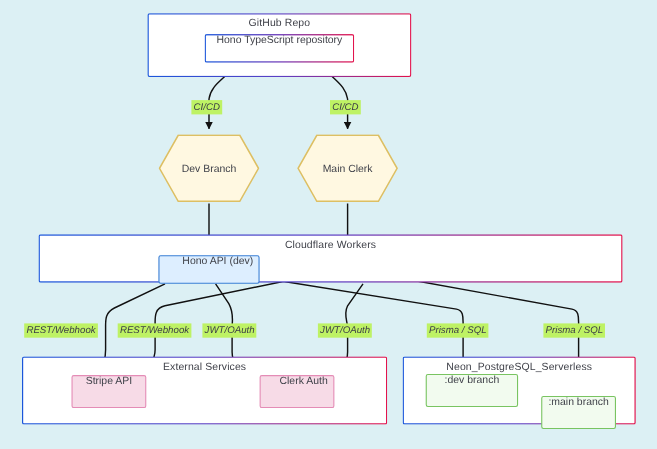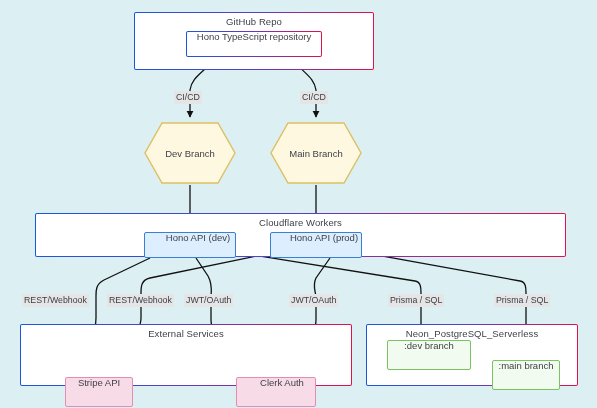--- a/index.html
+++ b/index.html
@@ -64,39 +64,40 @@
     line-height:1.15;
   }
   .node.grad{
     border:1.5px solid transparent;
     background-image:linear-gradient(#fff,#fff),
       linear-gradient(90deg,#1a56db 0%,#6a37b8 50%,#e3104a 100%);
     background-origin:border-box;
     background-clip:padding-box,border-box;
   }
   .node.blue{background:#ddeeff;border:1.4px solid #3a7fd5;padding-left:16px;}
-  .node.pink{background:#f7dbe7;border:1.4px solid #e48cb6;margin-top:36px;}
+  .node.pink{background:#f7dbe7;border:1.4px solid #e48cb6;}
   .node.green{background:#f2fbef;border:1.6px solid #79c461;}
   .hex{
     position:absolute;
     width:92px;height:62px;
     display:flex;align-items:center;justify-content:center;
     font-size:9.5px;color:#40424a;
   }
   .hex svg{position:absolute;left:0;top:0;}
   .hex span{position:relative;z-index:2;text-align:center;}
   .edge-label{
     position:absolute;
-    background:#e5e5e5;
+    background:#bef264;
     color:#3c3e46;
     font-size:8.8px;
     padding:1px 2px;
     white-space:nowrap;
     z-index:3;
     line-height:1.2;
+    font-style:italic;
   }
 </style>
 </head>
 <body>
 
 <div id="bg-pattern"></div>
 
 <svg class="edges" viewBox="0 0 597 408">
   <defs>
     <marker id="arrow" viewBox="0 0 10 10" refX="9" refY="5" markerWidth="5.5" markerHeight="5.5" orient="auto-start-reverse">
@@ -139,40 +140,37 @@
   <div class="hex" style="left:144px;top:122px;">
     <svg width="92" height="62" viewBox="0 0 92 62">
       <polygon points="18,1 74,1 91,31 74,61 18,61 1,31" fill="#fff8e1" stroke="#ddbf63" stroke-width="1.4"></polygon>
     </svg>
     <span>Dev Branch</span>
   </div>
   <div class="hex" style="left:270px;top:122px;">
     <svg width="92" height="62" viewBox="0 0 92 62">
       <polygon points="18,1 74,1 91,31 74,61 18,61 1,31" fill="#fff8e1" stroke="#ddbf63" stroke-width="1.4"></polygon>
     </svg>
-    <span>Main Branch</span>
+    <span>Main Clerk</span>
   </div>
 
   <div class="cluster" style="left:35px;top:213px;width:531px;height:44px;">
     <div class="cluster-label">Cloudflare Workers</div>
   </div>
   <div class="node blue" style="left:144px;top:232px;width:92px;height:26px;">
     <span>Hono API (dev)</span>
   </div>
-  <div class="node blue" style="left:270px;top:232px;width:92px;height:26px;">
-    <span>Hono API (prod)</span>
-  </div>
 
   <div class="cluster" style="left:20px;top:324px;width:332px;height:62px;">
     <div class="cluster-label">External Services</div>
   </div>
   <div class="node pink" style="left:65px;top:341px;width:68px;height:30px;">
     <span>Stripe API</span>
   </div>
-  <div class="node pink" style="left:236px;top:341px;width:80px;height:30px;padding-left:12px;">
+  <div class="node pink" style="left:236px;top:341px;width:68px;height:30px;padding-left:12px;">
     <span>Clerk Auth</span>
   </div>
 
   <div class="cluster" style="left:366px;top:324px;width:212px;height:62px;">
     <div class="cluster-label">Neon_PostgreSQL_Serverless</div>
   </div>
   <div class="node green" style="left:387px;top:340px;width:84px;height:30px;">
     <span>:dev branch</span>
   </div>
   <div class="node green" style="left:492px;top:360px;width:68px;height:30px;">

